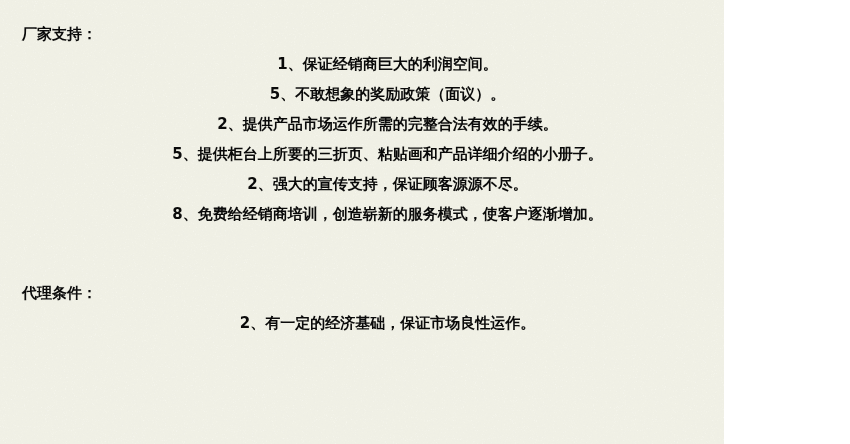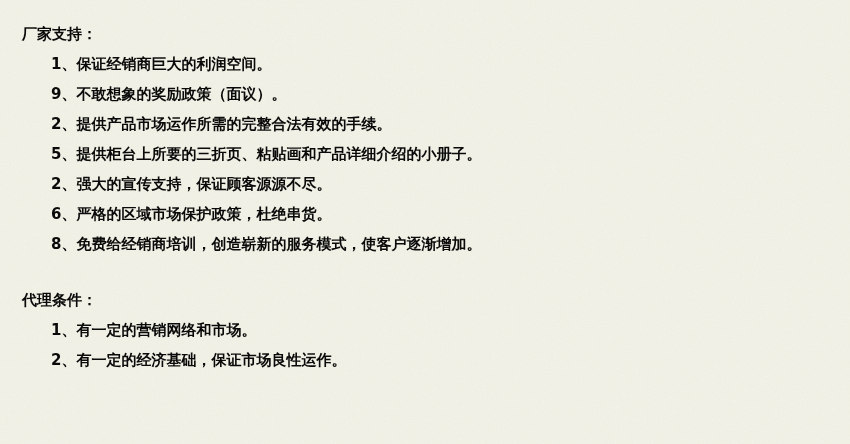--- a/index.html
+++ b/index.html
@@ -1,18 +1,18 @@
 <!DOCTYPE html>
 <html><head>
 <meta charset="utf-8">
 <style>
   html, body { margin: 0; padding: 0; }
   .page {
     position: relative;
-    width: 850px;
+    width: 724px;
     height: 444px;
     background: #f0f0e5;
     overflow: hidden;
     font-family: "DejaVu Sans", sans-serif;
     font-weight: bold;
     font-size: 15px;
     color: #0a0a0a;
   }
   .texture {
     position: absolute;
@@ -23,23 +23,23 @@
   .content {
     position: absolute;
     left: 0; top: 0; right: 0; bottom: 0;
   }
   .line {
     height: 17px;
     line-height: 17px;
     white-space: nowrap;
   }
   .heading { margin-left: 22px; }
-  .item    { margin-left: 51px; margin-top: 13px; }
+  .item    { margin-left: 51px; margin-top: 13px; text-align: center; }
   .heading-first  { margin-top: 26px; }
-  .heading-second { margin-top: 39px; }
+  .heading-second { margin-top: 62px; }
 </style>
 </head>
 <body>
 
 <div class="page">
 
   <svg class="texture" width="850" height="444" viewBox="0 0 850 444" xmlns="http://www.w3.org/2000/svg" aria-hidden="true">
     <filter id="paperNoise" x="0" y="0" width="100%" height="100%">
       <feTurbulence type="fractalNoise" baseFrequency="0.55" numOctaves="2" seed="7" stitchTiles="stitch"></feTurbulence>
       <feColorMatrix type="matrix" values="0 0 0 0 0.855
@@ -57,26 +57,24 @@
     <rect width="850" height="444" fill="#f0f0e5"></rect>
     <rect width="850" height="444" filter="url(#paperNoise)"></rect>
     <rect width="850" height="444" filter="url(#paperNoise2)"></rect>
   </svg>
 
   <div class="content">
 
     <div class="line heading heading-first">厂家支持：</div>
 
     <div class="line item">1、保证经销商巨大的利润空间。</div>
-    <div class="line item">9、不敢想象的奖励政策（面议）。</div>
+    <div class="line item">5、不敢想象的奖励政策（面议）。</div>
     <div class="line item">2、提供产品市场运作所需的完整合法有效的手续。</div>
     <div class="line item">5、提供柜台上所要的三折页、粘贴画和产品详细介绍的小册子。</div>
     <div class="line item">2、强大的宣传支持，保证顾客源源不尽。</div>
-    <div class="line item">6、严格的区域市场保护政策，杜绝串货。</div>
     <div class="line item">8、免费给经销商培训，创造崭新的服务模式，使客户逐渐增加。</div>
 
     <div class="line heading heading-second">代理条件：</div>
 
-    <div class="line item">1、有一定的营销网络和市场。</div>
     <div class="line item">2、有一定的经济基础，保证市场良性运作。</div>
 
   </div>
 </div>
 
 </body></html>

